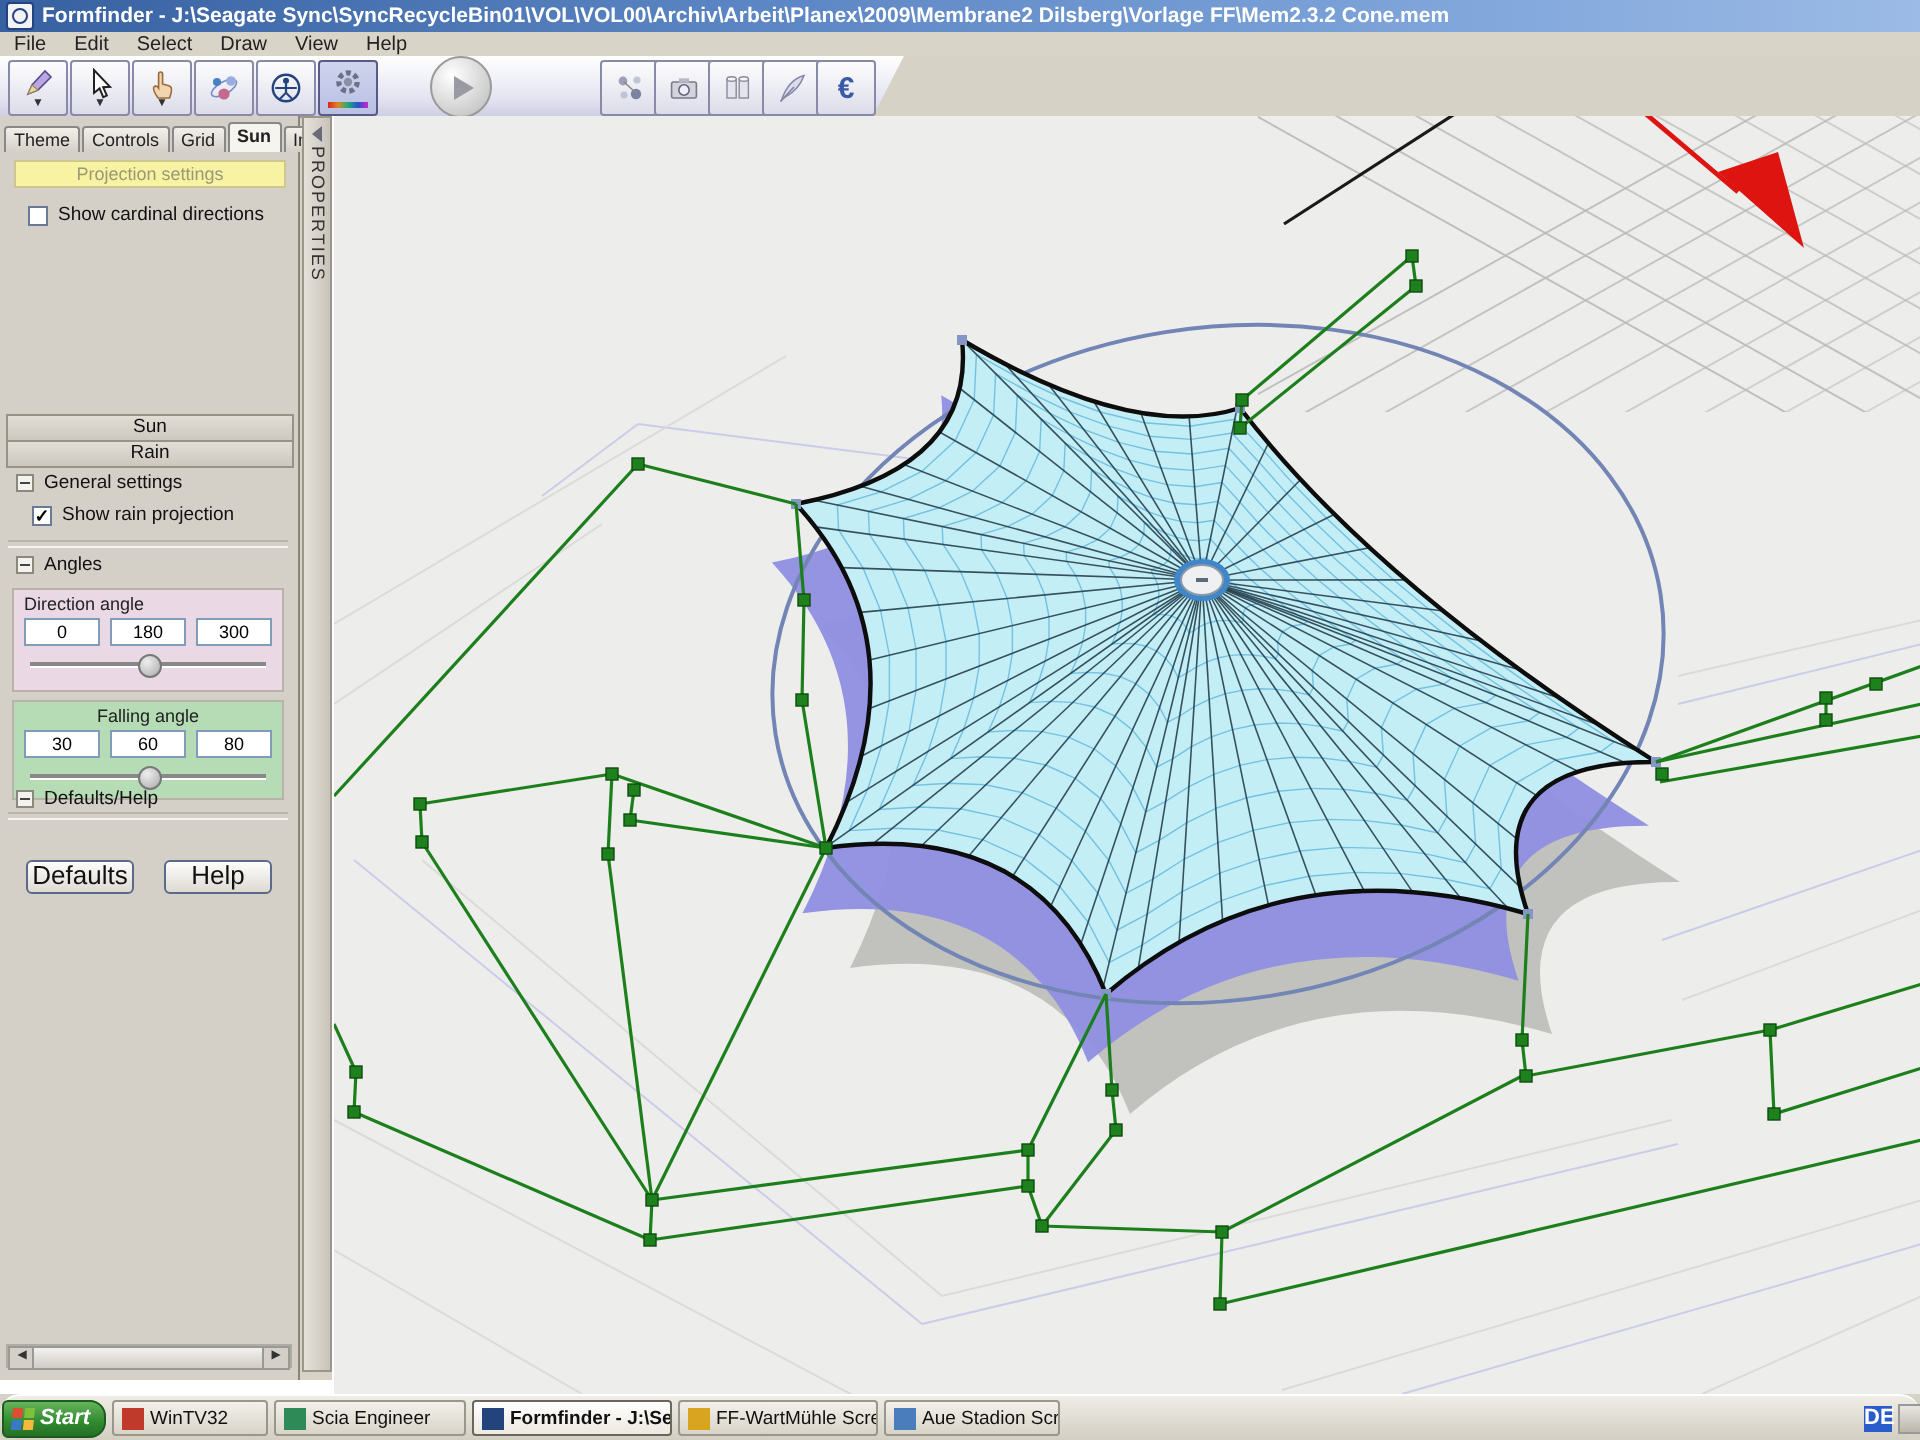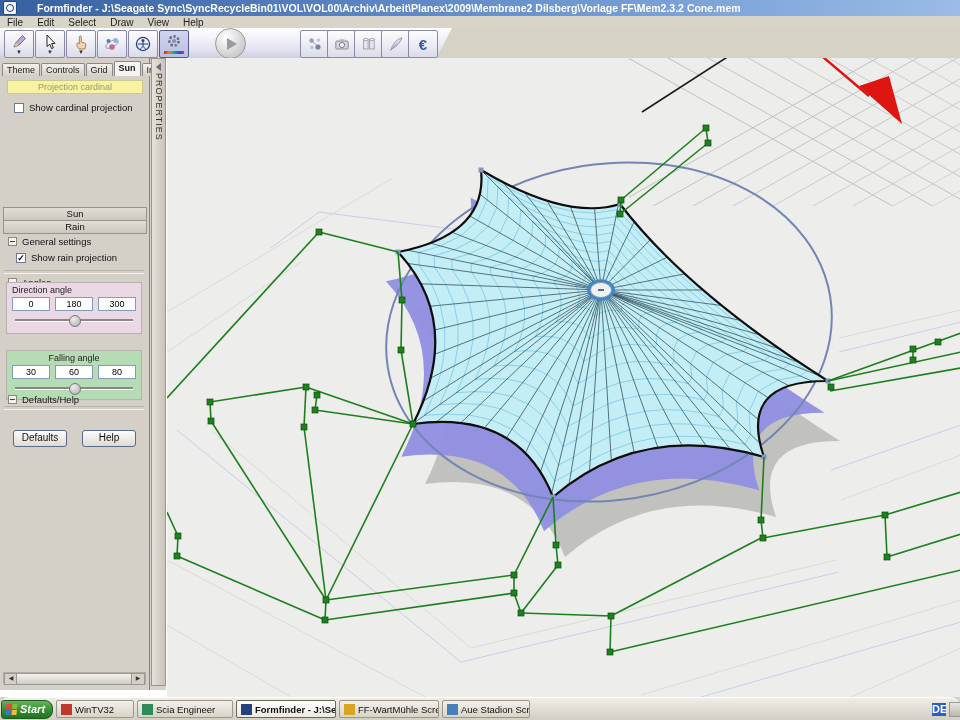--- a/index.html
+++ b/index.html
@@ -2,21 +2,21 @@
 <html><head>
 <meta charset="utf-8">
 <style>
   html,body{margin:0;padding:0;}
   body{font-family:"Liberation Sans",sans-serif;font-size:11px;-webkit-font-smoothing:antialiased;}
   #app{position:relative;width:960px;height:720px;background:#d6d2c6;overflow:hidden;}
 
   
   #titlebar{position:absolute;left:0;top:0;width:960px;height:16px;
     background:linear-gradient(90deg,#36609f 0%,#5c86c4 40%,#7fa5da 75%,#9cbbe6 100%);
-    color:#fff;display:flex;align-items:center;gap:20px;padding-left:3px;box-sizing:border-box;}
+    color:#fff;display:flex;align-items:center;gap:4px;padding-left:3px;box-sizing:border-box;}
   #titlebar .ttl{font-size:10.5px;font-weight:bold;white-space:nowrap;overflow:hidden;}
   .win-ico{width:12px;height:12px;background:#f4f4f8;border:1px solid #23437c;border-radius:2px;position:relative;flex:0 0 auto;}
   .win-ico::after{content:"";position:absolute;left:2px;top:2px;width:6px;height:6px;border:1.5px solid #23437c;border-radius:50%;}
 
   
   #menubar{position:absolute;left:0;top:16px;width:960px;height:12px;background:#d8d4c8;
     display:flex;align-items:center;font-size:10px;color:#222;border-bottom:1px solid #c0bcb0;}
   .menu-item{padding:0 7px;cursor:default;}
 
   
@@ -70,21 +70,21 @@
   .grp-label{font-size:9px;color:#222;}
   .val-row{display:flex;justify-content:space-between;padding:0 5px;}
   .val-box{width:36px;height:12px;background:#fff;border:1px solid #7f9db9;font-size:9px;
     text-align:center;line-height:12px;color:#000;}
   .slider{position:relative;height:12px;margin:3px 8px 0 8px;}
   .slider .track{position:absolute;left:0;right:0;top:5px;height:2px;background:#888;border-bottom:1px solid #fff;}
   .slider .thumb{position:absolute;top:1px;left:50%;margin-left:-5px;width:10px;height:10px;border-radius:50%;
     background:radial-gradient(circle at 35% 30%,#eee,#aaa);border:1px solid #777;}
   .sep{position:absolute;left:4px;width:140px;height:2px;border-top:1px solid #b8b4aa;border-bottom:1px solid #f4f2ee;}
   .pbtn{position:absolute;height:15px;background:linear-gradient(#fdfdfc,#dedad2);border:1px solid #5a6a8a;
-    border-radius:3px;font-size:10px;text-align:center;line-height:14px;color:#111;}
+    border-radius:3px;font-size:13px;text-align:center;line-height:14px;color:#111;}
   
   .hscroll{position:absolute;left:3px;top:614px;width:143px;height:12px;background:#e8e6e0;border:1px solid #b0aca0;box-sizing:border-box;}
   .hs-arrow{position:absolute;top:0;width:12px;height:10px;background:#d4d0c8;border:1px solid #999;
     font-size:6px;text-align:center;line-height:9px;color:#333;}
   .hs-thumb{position:absolute;left:12px;right:12px;top:0;height:10px;background:linear-gradient(#f4f2ee,#d0ccc4);border:1px solid #999;}
 
   
   #prop-strip{position:absolute;left:151px;top:58px;width:15px;height:628px;background:linear-gradient(90deg,#e6e2da,#c8c4ba);
     border:1px solid #9a968a;box-sizing:border-box;}
   #prop-strip .arr{width:0;height:0;margin:4px auto 2px auto;border-top:4px solid transparent;border-bottom:4px solid transparent;border-right:5px solid #6a6a7a;}
@@ -238,46 +238,46 @@
     </div>
 
   <div id="panel">
     <div class="tabrow" id="tabrow">
         <div class="tab">Theme</div>
         <div class="tab">Controls</div>
         <div class="tab">Grid</div>
         <div class="tab active">Sun</div>
         <div class="tab">Images</div>
       </div>
-    <div class="banner">Projection cardinal</div>
+    <div class="banner">Projection settings</div>
 
     <div class="chk-row" style="left:14px;top:44px;">
       <span class="chk" id="chk-cardinal"></span>
-      <span>Show cardinal projection</span>
+      <span>Show cardinal directions</span>
     </div>
 
     <div class="hdr-bar" style="top:149px;">Sun</div>
     <div class="hdr-bar" style="top:162px;">Rain</div>
 
     <div class="expander" style="left:8px;top:178px;">
       <span class="exp-box"></span>
       <span>General settings</span>
     </div>
     <div class="chk-row" style="left:16px;top:194px;">
       <span class="chk" id="chk-rain">✓</span>
       <span>Show rain projection</span>
     </div>
     <div class="sep" style="top:212px;"></div>
 
     <div class="expander" style="left:8px;top:219px;">
       <span class="exp-box"></span>
       <span>Angles</span>
     </div>
 
-    <div class="grp" id="grp-direction" style="top: 224px; height: 52px; background: rgb(234, 217, 228);">
+    <div class="grp" id="grp-direction" style="top: 236px; height: 52px; background: rgb(234, 217, 228);">
       <div class="grp-label" style="margin:2px 0 2px 5px;">Direction angle</div>
       <div class="val-row" id="dir-values">
           <div class="val-box">0</div>
           <div class="val-box">180</div>
           <div class="val-box">300</div>
         </div>
       <div class="slider">
         <div class="track"></div>
         <div class="thumb"></div>
       </div>

